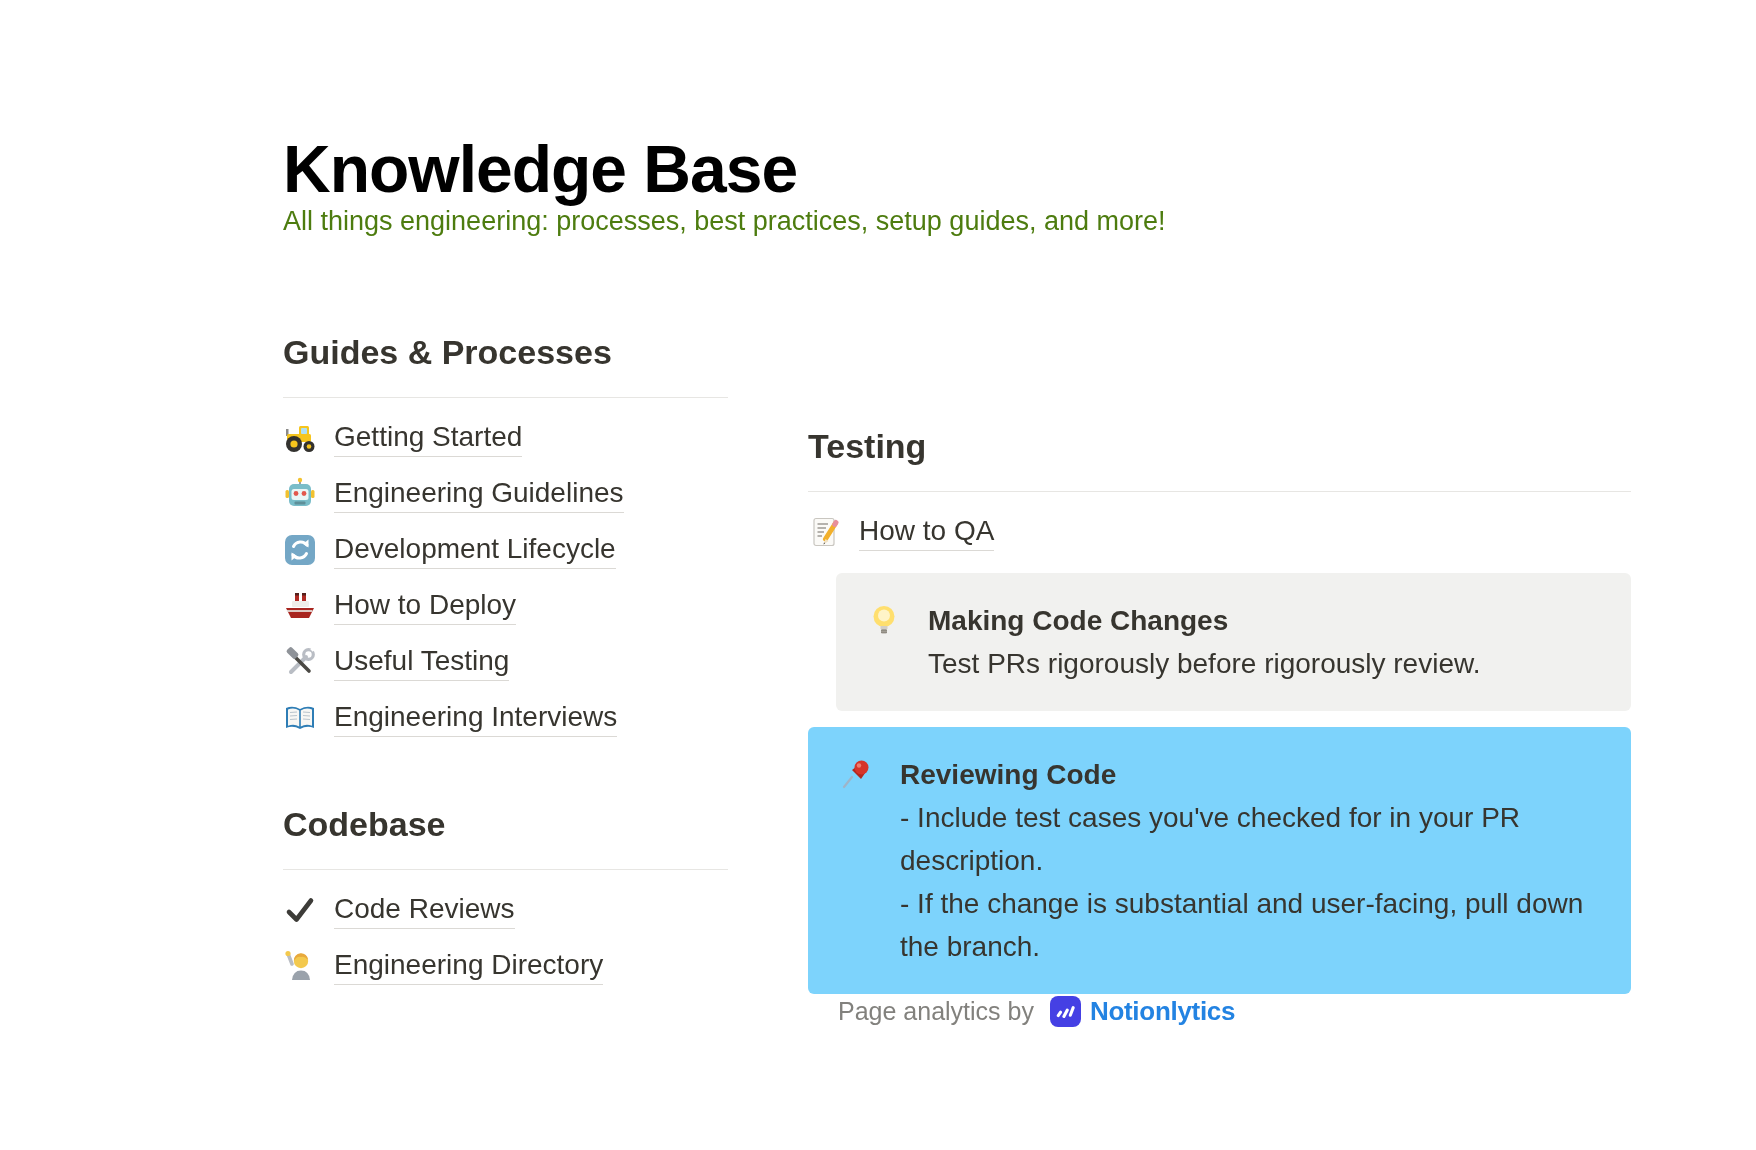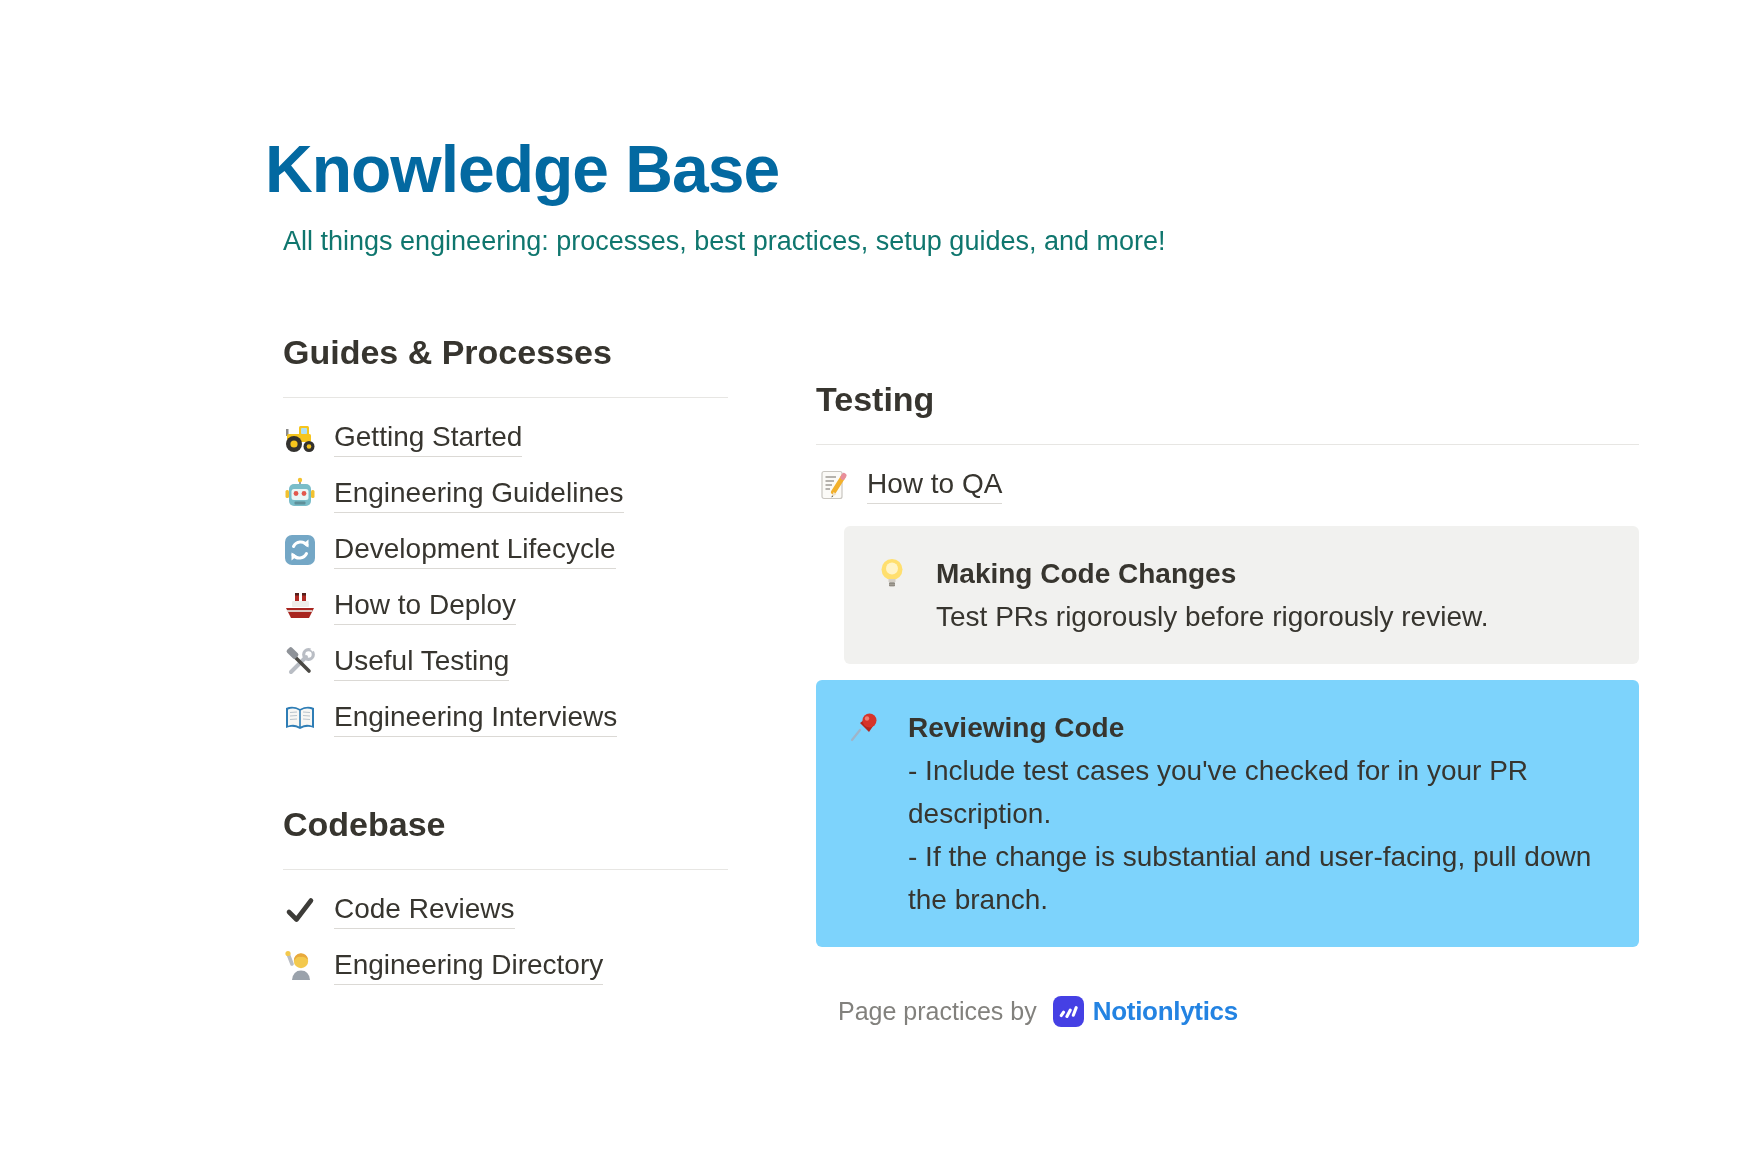--- a/index.html
+++ b/index.html
@@ -3,30 +3,30 @@
 <meta charset="utf-8">
 <style>
   html,body{margin:0;padding:0;}
   body{
     width:1756px;height:1150px;position:relative;overflow:hidden;
     background:#ffffff;color:#37352f;
     font-family:"Liberation Sans","DejaVu Sans",sans-serif;
     -webkit-font-smoothing:antialiased;
   }
   .page-title{
-    position:absolute;left:265px;top:88px;
-    font-size:66px;line-height:74px;font-weight:700;letter-spacing:-1px;color:#0369a1;
+    position:absolute;left:283px;top:88px;
+    font-size:66px;line-height:74px;font-weight:700;letter-spacing:-1px;color:#000000;
   }
   .page-subtitle{
     position:absolute;left:283px;top:202px;
-    font-size:27px;line-height:38px;color:#0f766e;margin-top:20px;
+    font-size:27px;line-height:38px;color:#4d7c0f;
   }
   .columns{
     position:absolute;left:283px;top:330px;width:1270px;
-    display:flex;align-items:center;gap:8px;
+    display:flex;align-items:flex-end;
   }
   .col-left{width:445px;margin-right:80px;flex:none;}
   .col-right{width:823px;flex:none;}
   .section-heading{
     margin:0;font-size:34px;line-height:44px;font-weight:700;color:#37352f;
   }
   .section-heading.second{margin-top:56px;}
   .divider{height:1px;background:#e7e6e3;margin-top:23px;}
   .link-list{margin-top:12px;}
   .link-item{display:flex;align-items:center;height:56px;cursor:pointer;}
@@ -252,21 +252,21 @@
         <div class="callout-title">Reviewing Code</div>
         <div class="callout-body">- Include test cases you've checked for in your PR description.
 - If the change is substantial and user-facing, pull down the branch.</div>
       </div>
     </div>
 
   </div>
 </div>
 
 <div class="footer">
-  <span class="footer-text">Page practices by</span>
+  <span class="footer-text">Page analytics by</span>
   <a class="brand-link">
     <span class="brand-icon">
       <svg width="31" height="31" viewBox="0 0 31 31">
         <g stroke="#ffffff" stroke-width="3.1" stroke-linecap="round">
           <line x1="8.2" y1="19.6" x2="10.6" y2="16.2"></line>
           <line x1="13.9" y1="20.4" x2="17.2" y2="14.2"></line>
           <line x1="20.3" y1="19.2" x2="23.2" y2="11.6"></line>
         </g>
       </svg>
     </span>

